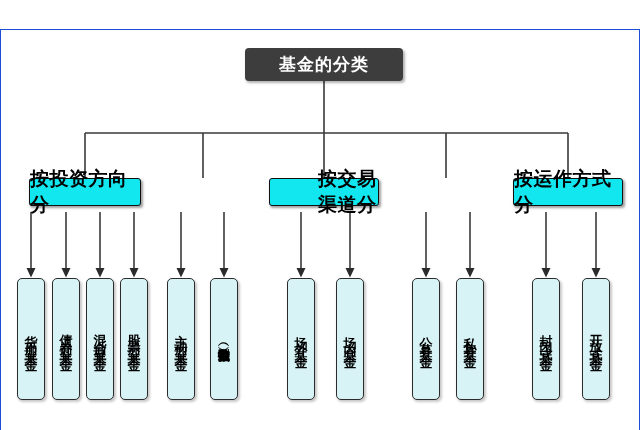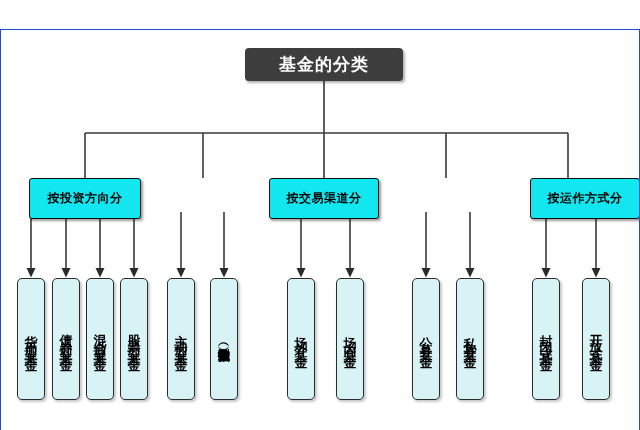--- a/index.html
+++ b/index.html
@@ -23,27 +23,27 @@
     left: 244px; top: 18px; width: 158px; height: 33px;
     background: #3d3d3d;
     border-radius: 4px;
     box-shadow: 1.5px 2px 2.5px rgba(0,0,0,0.30);
     display: flex; align-items: center; justify-content: center;
     color: #ffffff; font-size: 17px; font-weight: bold;
     letter-spacing: 1px;
   }
   .cat-box {
     position: absolute;
-    top: 148px; height: 41px;
+    top: 148px; height: 28px;
     background: #12e7f0;
     border: 1.6px solid #101010;
     border-radius: 3px;
     box-shadow: 1.5px 2px 2.5px rgba(0,0,0,0.38);
     display: flex; align-items: center; justify-content: center;
-    color: #000000; font-size: 12px; font-weight: bold;
+    color: #000000; font-size: 19px; font-weight: bold;
     letter-spacing: 0.5px;
     font-family: Liberation Serif, serif;
   }
   .leaf-box {
     position: absolute;
     top: 248px; width: 28px; height: 122px;
     background: #d7f3f6;
     border: 1.3px solid #2b2b2b;
     border-radius: 5px;
     box-shadow: 1.5px 2px 2.5px rgba(0,0,0,0.22);
@@ -101,22 +101,22 @@
       <path d="M420.5 238 L429.5 238 L425 247.5 Z"></path>
         <path d="M464.5 238 L473.5 238 L469 247.5 Z"></path>
       <path d="M540.5 238 L549.5 238 L545 247.5 Z"></path>
         <path d="M590.5 238 L599.5 238 L595 247.5 Z"></path>
     </g>
   </svg>
 
   <div class="title-box">基金的分类</div>
 
   <div class="cat-box" style="left:28px;  width:112px;">按投资方向分</div>
-  <div class="cat-box" style="left:268px; width:110px;">按交易渠道分</div>
-  <div class="cat-box" style="left:529px; width:110px;">按运作方式分</div>
+  <div class="cat-box" style="left:268px; width:110px;padding-left:48px;">按交易渠道分</div>
+  <div class="cat-box" style="left:512px; width:110px;">按运作方式分</div>
 
   <div class="leaf-box" style="left:16px;">
       <span class="leaf-label">货币型基金</span>
     </div>
   <div class="leaf-box" style="left:51px;">
       <span class="leaf-label">债券型基金</span>
     </div>
   <div class="leaf-box" style="left:85px;">
       <span class="leaf-label">混合型基金</span>
     </div>

